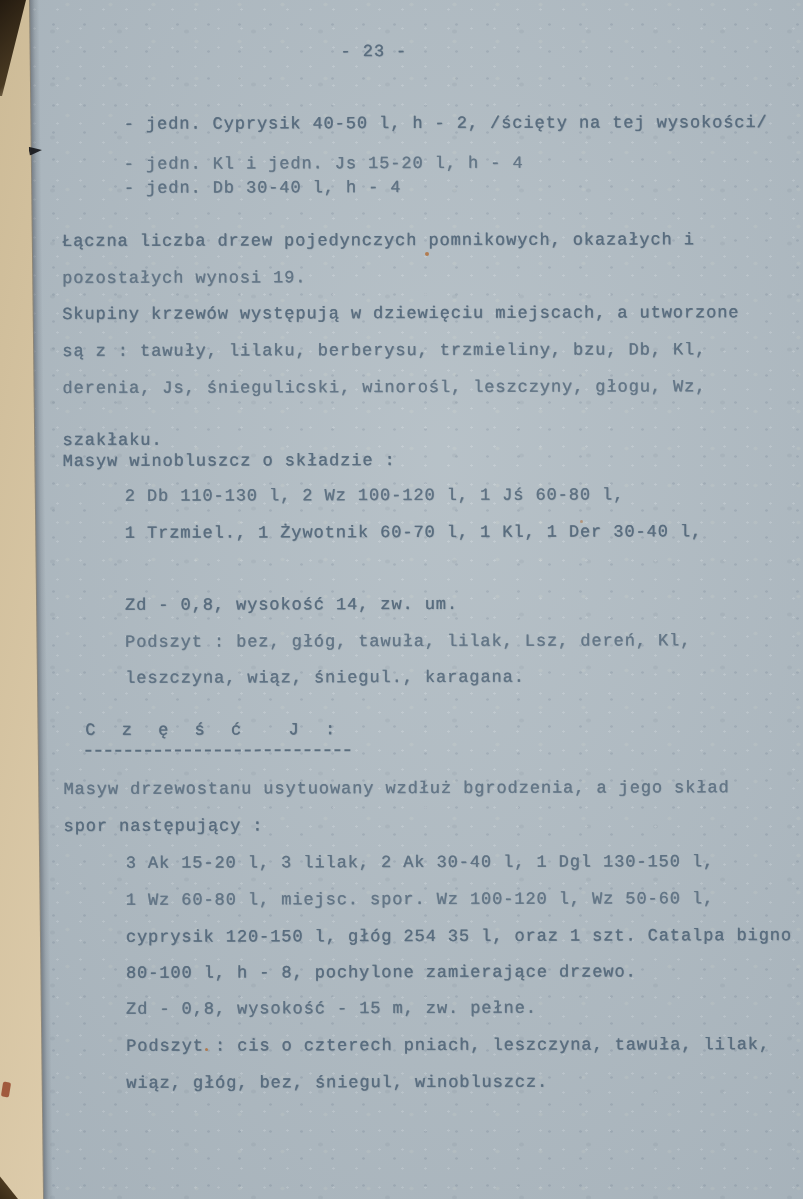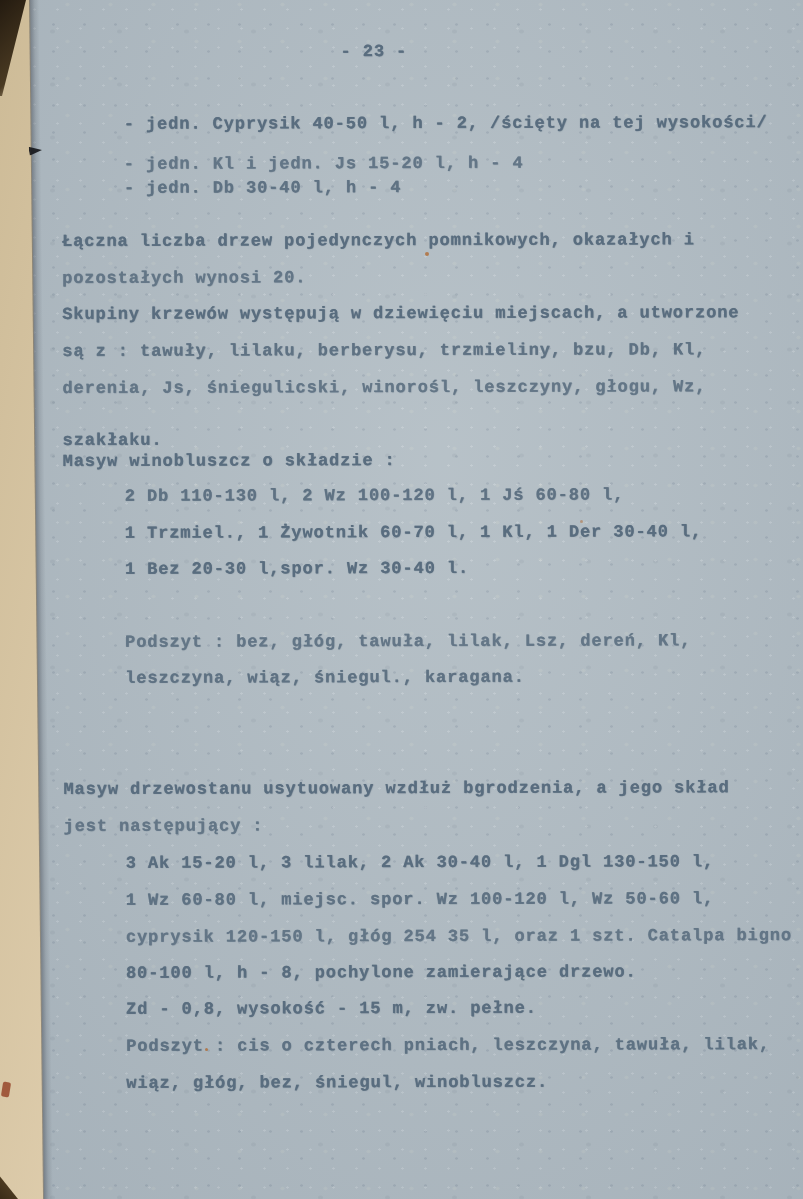--- a/index.html
+++ b/index.html
@@ -1,20 +1,19 @@
 <!DOCTYPE html>
 <html><head>
 <meta charset="utf-8">
 <style>
   html,body{margin:0;padding:0;background:#777;}
   #screen{
     position:relative;width:803px;height:1199px;overflow:hidden;
     background:linear-gradient(100deg,#cdbb97 0%,#e9d8ba 45%,#e2d1b0 100%);
     font-family:"Liberation Mono","DejaVu Sans Mono",monospace;
-    font-weight:bold;
   }
   
   .corner-dark-top{
     position:absolute;left:0;top:0;width:30px;height:96px;
     background:linear-gradient(135deg,#241b10,#4a3a22 70%,rgba(74,58,34,0));
     clip-path:polygon(0 0,26px 0,2px 96px,0 96px);
   }
   .corner-dark-bottom{
     position:absolute;left:0;bottom:0;width:30px;height:28px;
     background:linear-gradient(45deg,#3a2b17,#6b5431);
@@ -87,35 +86,36 @@
   <div class="speck" style="left:205px;top:1048px;width:3px;height:3px;"></div>
   <div class="speck" style="left:580px;top:520px;width:3px;height:3px;opacity:.5;"></div>
 
   <div class="textlayer">
     <div class="line pagenum">- 23 -</div>
 
     <div class="line indent" style="top:112px">- jedn. Cyprysik 40-50 l, h - 2, /ścięty na tej wysokości/</div>
     <div class="line indent" style="top:152px">- jedn. Kl i jedn. Js 15-20 l, h - 4</div>
     <div class="line indent" style="top:176px">- jedn. Db 30-40 l, h - 4</div>
     <div class="line base" style="top:229px">Łączna liczba drzew pojedynczych pomnikowych, okazałych i</div>
-    <div class="line base" style="top:266px">pozostałych wynosi 20.</div>
+    <div class="line base" style="top:266px">pozostałych wynosi 19.</div>
     <div class="line base" style="top:302px">Skupiny krzewów występują w dziewięciu miejscach, a utworzone</div>
     <div class="line base" style="top:339px">są z : tawuły, lilaku, berberysu, trzmieliny, bzu, Db, Kl,</div>
     <div class="line base" style="top:376px">derenia, Js, śniegulicski, winorośl, leszczyny, głogu, Wz,</div>
     <div class="line base" style="top:428px">szakłaku.</div>
     <div class="line base" style="top:449px">Masyw winobluszcz o składzie :</div>
     <div class="line indent" style="top:484px">2 Db 110-130 l, 2 Wz 100-120 l, 1 Jś 60-80 l,</div>
     <div class="line indent" style="top:521px">1 Trzmiel., 1 Żywotnik 60-70 l, 1 Kl, 1 Der 30-40 l,</div>
-    <div class="line indent" style="top:557px">1 Bez 20-30 l,spor. Wz 30-40 l.</div>
+    <div class="line indent" style="top:593px">Zd - 0,8, wysokość 14, zw. um.</div>
     <div class="line indent" style="top:630px">Podszyt : bez, głóg, tawuła, lilak, Lsz, dereń, Kl,</div>
     <div class="line indent" style="top:666px">leszczyna, wiąz, śniegul., karagana.</div>
 
+    <div class="line heading">C z ę ś ć  J :</div>
 
     <div class="line base" style="top:777px">Masyw drzewostanu usytuowany wzdłuż bgrodzenia, a jego skład</div>
-    <div class="line base" style="top:814px">jest następujący :</div>
+    <div class="line base" style="top:814px">spor następujący :</div>
     <div class="line indent" style="top:851px">3 Ak 15-20 l, 3 lilak, 2 Ak 30-40 l, 1 Dgl 130-150 l,</div>
     <div class="line indent" style="top:888px">1 Wz 60-80 l, miejsc. spor. Wz 100-120 l, Wz 50-60 l,</div>
     <div class="line indent" style="top:925px">cyprysik 120-150 l, głóg 254 35 l, oraz 1 szt. Catalpa bigno</div>
     <div class="line indent" style="top:961px">80-100 l, h - 8, pochylone zamierające drzewo.</div>
     <div class="line indent" style="top:997px">Zd - 0,8, wysokość - 15 m, zw. pełne.</div>
     <div class="line indent" style="top:1034px">Podszyt : cis o czterech pniach, leszczyna, tawuła, lilak,</div>
     <div class="line indent" style="top:1071px">wiąz, głóg, bez, śniegul, winobluszcz.</div>
   </div>
 </div>
 

